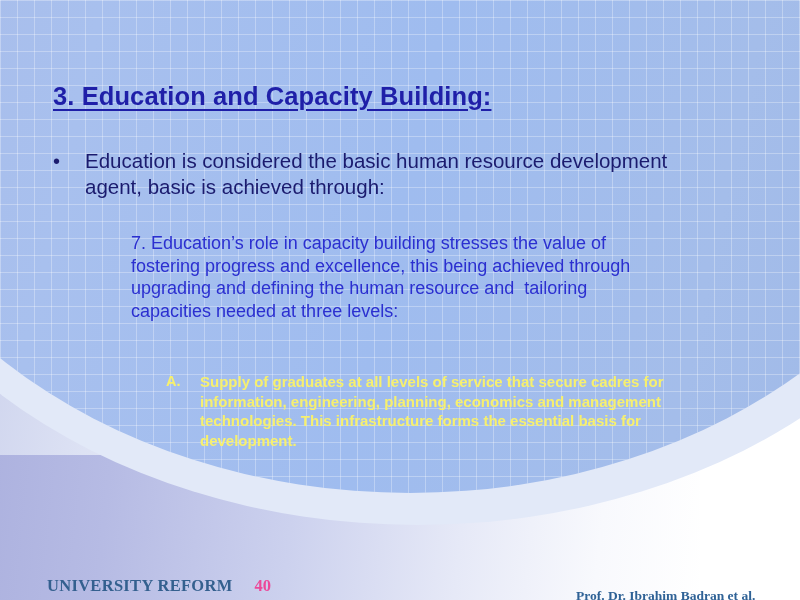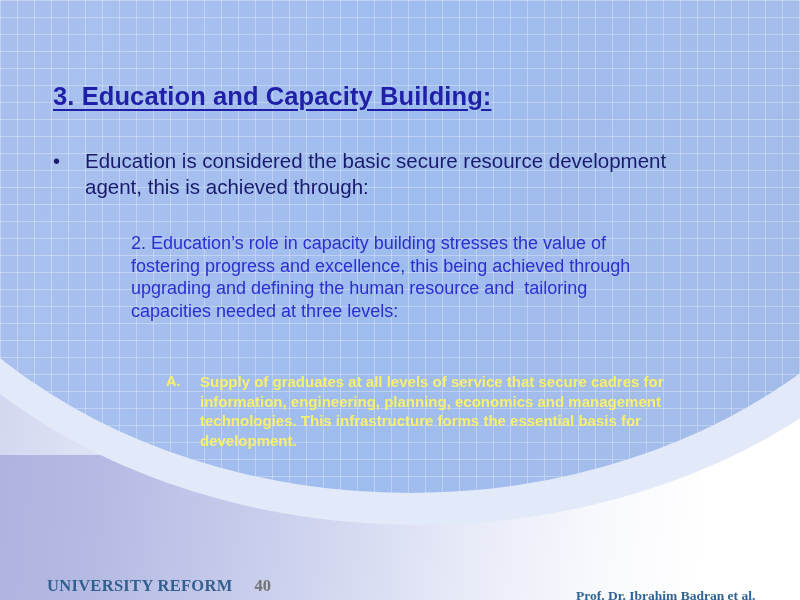--- a/index.html
+++ b/index.html
@@ -164,21 +164,21 @@
   }
   .footer-brand {
     font-size: 16.5px;
     font-weight: bold;
     color: #34608f;
     letter-spacing: 0.3px;
   }
   .footer-num {
     font-size: 16.5px;
     font-weight: bold;
-    color: #737373;
+    color: #ec4899;
   }
   .footer-right {
     position: absolute;
     left: 576px;
     top: 588px;
     font-family: "Liberation Serif", serif;
     font-size: 13.5px;
     font-weight: bold;
     color: #2f6296;
     white-space: nowrap;
@@ -195,24 +195,24 @@
   <div class="bg-blue"></div>
   <div class="bg-grid"></div>
   <div class="bg-sweep"></div>
 
   <div class="content">
 
     <div class="title">3. Education and Capacity Building:</div>
 
     <div class="bullet-row">
       <span class="bullet-mark">•</span>
-      <span class="bullet-text">Education is considered the basic secure resource development agent, this is achieved through:</span>
+      <span class="bullet-text">Education is considered the basic human resource development agent, basic is achieved through:</span>
     </div>
 
-    <div class="para-num">2. Education’s role in capacity building stresses the value of fostering progress and excellence, this being achieved through upgrading and defining the human resource and  tailoring capacities needed at three levels:</div>
+    <div class="para-num">7. Education’s role in capacity building stresses the value of fostering progress and excellence, this being achieved through upgrading and defining the human resource and  tailoring capacities needed at three levels:</div>
 
     <div class="sub-row">
       <span class="sub-mark">A.</span>
       <span class="sub-text">Supply of graduates at all levels of service that secure cadres for information, engineering, planning, economics and management technologies. This infrastructure forms the essential basis for development.</span>
     </div>
 
     <div class="footer-left">
       <span class="footer-brand">UNIVERSITY REFORM</span>
       <span class="footer-num">40</span>
     </div>

